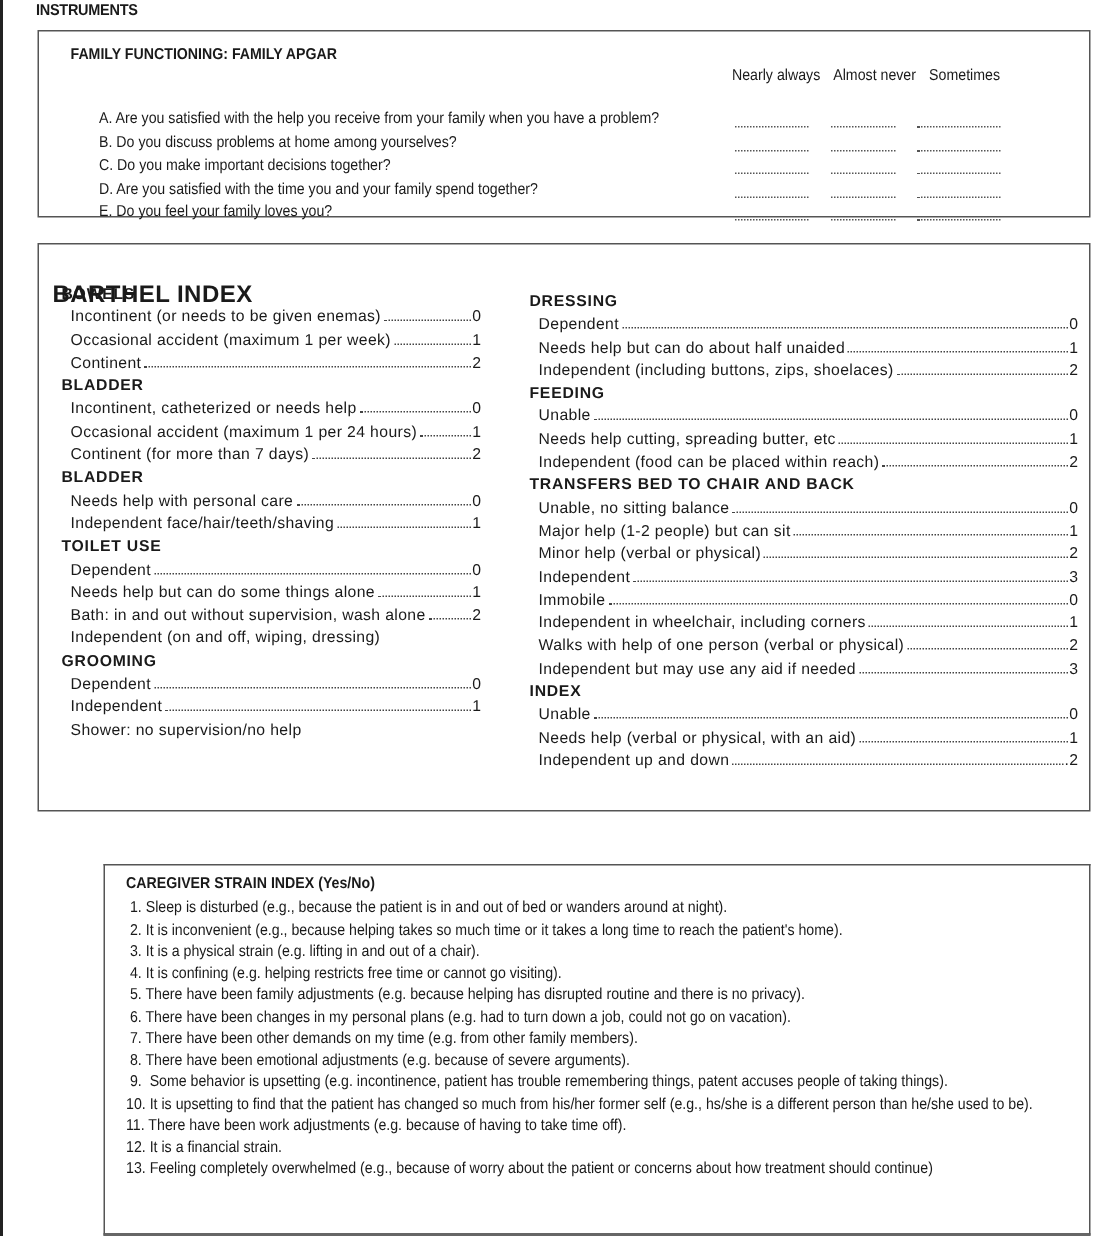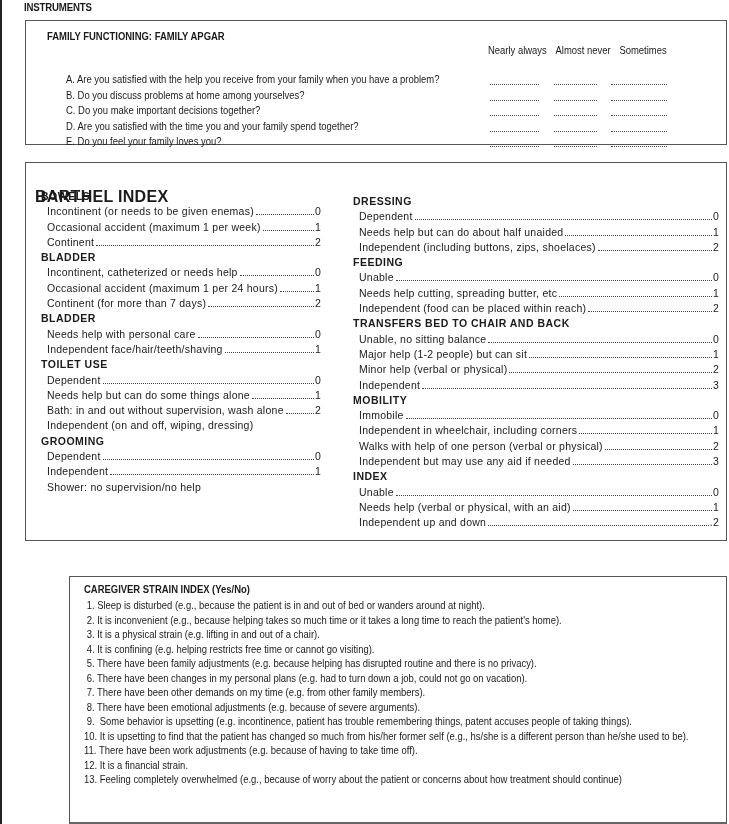--- a/index.html
+++ b/index.html
@@ -254,21 +254,20 @@
       <div class="bitem">
         <span class="lbl">Minor help (verbal or physical)</span>
         <span class="dots"></span>
         <span class="score">2</span>
       </div>
       <div class="bitem">
         <span class="lbl">Independent</span>
         <span class="dots"></span>
         <span class="score">3</span>
       </div>
-      <div class="bsec-head">MOBILITY</div>
       <div class="bitem">
         <span class="lbl">Immobile</span>
         <span class="dots"></span>
         <span class="score">0</span>
       </div>
       <div class="bitem">
         <span class="lbl">Independent in wheelchair, including corners</span>
         <span class="dots"></span>
         <span class="score">1</span>
       </div>

